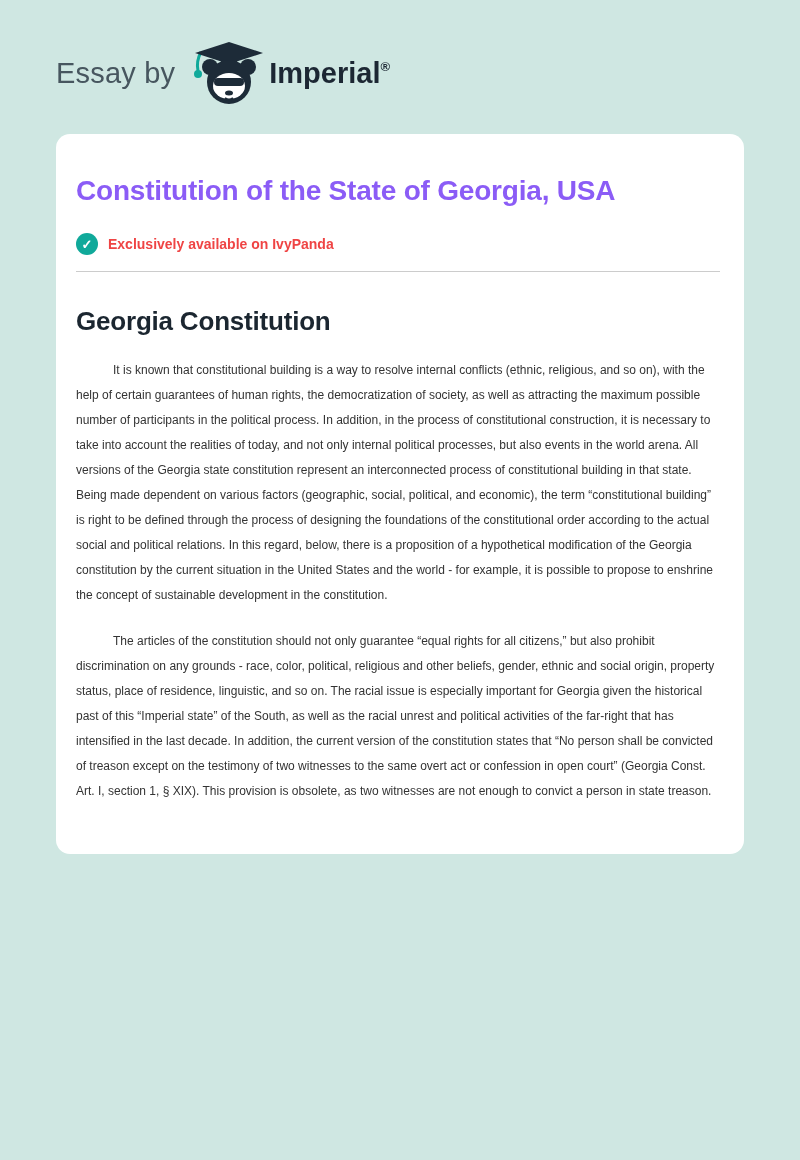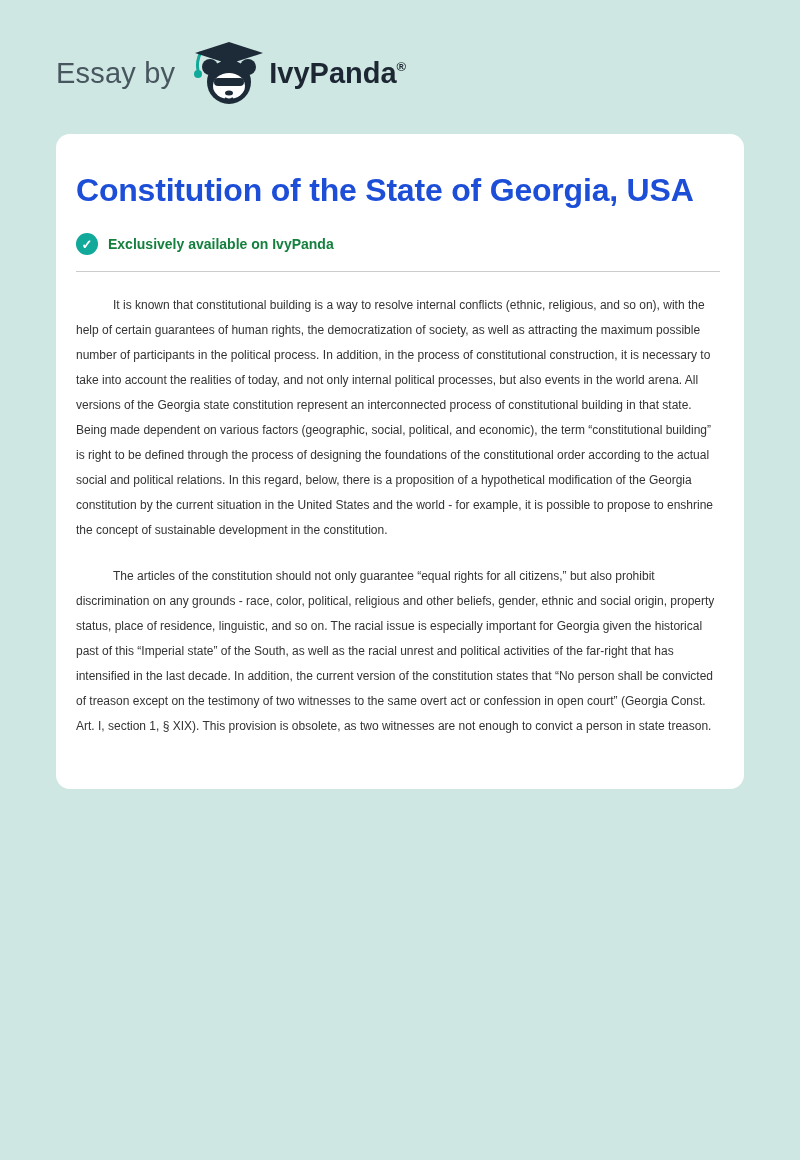--- a/index.html
+++ b/index.html
@@ -38,24 +38,24 @@
     color: #1c2733;
     margin-top: 2px;
   }
   .card {
     background: #ffffff;
     border-radius: 14px;
     margin: 28px 56px 40px 56px;
     padding: 36px 24px 50px 20px;
   }
   .title {
-    font-size: 32px;
+    font-size: 28px;
     line-height: 41px;
     font-weight: 700;
-    color: #1d4ed8;
+    color: #8b5cf6;
     letter-spacing: -0.2px;
     max-width: 620px;
   }
   .badge-row {
     display: flex;
     align-items: center;
     gap: 10px;
     margin-top: 22px;
   }
   .check-circle {
@@ -67,21 +67,21 @@
     color: #ffffff;
     font-size: 13px;
     font-weight: 700;
     display: inline-flex;
     align-items: center;
     justify-content: center;
   }
   .badge-text {
     font-size: 14px;
     font-weight: 700;
-    color: #15803d;
+    color: #ef4444;
   }
   .divider {
     border: none;
     border-top: 1px solid #cccccc;
     margin: 16px 0 0 0;
   }
   .section-heading {
     font-size: 26px;
     font-weight: 700;
     color: #1b2630;
@@ -118,31 +118,32 @@
       <ellipse cx="46" cy="46" rx="16" ry="13" fill="#ffffff"></ellipse>
 
       <rect x="31" y="38" width="30" height="8" rx="4" fill="#1d2b38"></rect>
 
       <ellipse cx="46" cy="53" rx="4" ry="2.5" fill="#1d2b38"></ellipse>
 
       <path d="M42 58 Q46 61 50 58" stroke="#1d2b38" stroke-width="2" fill="none"></path>
     </svg>
   </span>
   <span class="brand">
-    <span>IvyPanda</span>
+    <span>Imperial</span>
       <span class="reg">®</span>
   </span>
 </header>
 
 <main class="card">
   <h1 class="title">Constitution of the State of Georgia, USA</h1>
 
   <div class="badge-row">
     <span class="check-circle">✓</span>
     <span class="badge-text">Exclusively available on IvyPanda</span>
   </div>
 
   <hr class="divider">
 
+  <h2 class="section-heading">Georgia Constitution</h2>
   <p class="body-paragraph">It is known that constitutional building is a way to resolve internal conflicts (ethnic, religious, and so on), with the help of certain guarantees of human rights, the democratization of society, as well as attracting the maximum possible number of participants in the political process. In addition, in the process of constitutional construction, it is necessary to take into account the realities of today, and not only internal political processes, but also events in the world arena. All versions of the Georgia state constitution represent an interconnected process of constitutional building in that state. Being made dependent on various factors (geographic, social, political, and economic), the term “constitutional building” is right to be defined through the process of designing the foundations of the constitutional order according to the actual social and political relations. In this regard, below, there is a proposition of a hypothetical modification of the Georgia constitution by the current situation in the United States and the world - for example, it is possible to propose to enshrine the concept of sustainable development in the constitution.</p>
 
   <p class="body-paragraph">The articles of the constitution should not only guarantee “equal rights for all citizens,” but also prohibit discrimination on any grounds - race, color, political, religious and other beliefs, gender, ethnic and social origin, property status, place of residence, linguistic, and so on. The racial issue is especially important for Georgia given the historical past of this “Imperial state” of the South, as well as the racial unrest and political activities of the far-right that has intensified in the last decade. In addition, the current version of the constitution states that “No person shall be convicted of treason except on the testimony of two witnesses to the same overt act or confession in open court” (Georgia Const. Art. I, section 1, § XIX). This provision is obsolete, as two witnesses are not enough to convict a person in state treason.</p>
 </main>
 
 </body></html>

